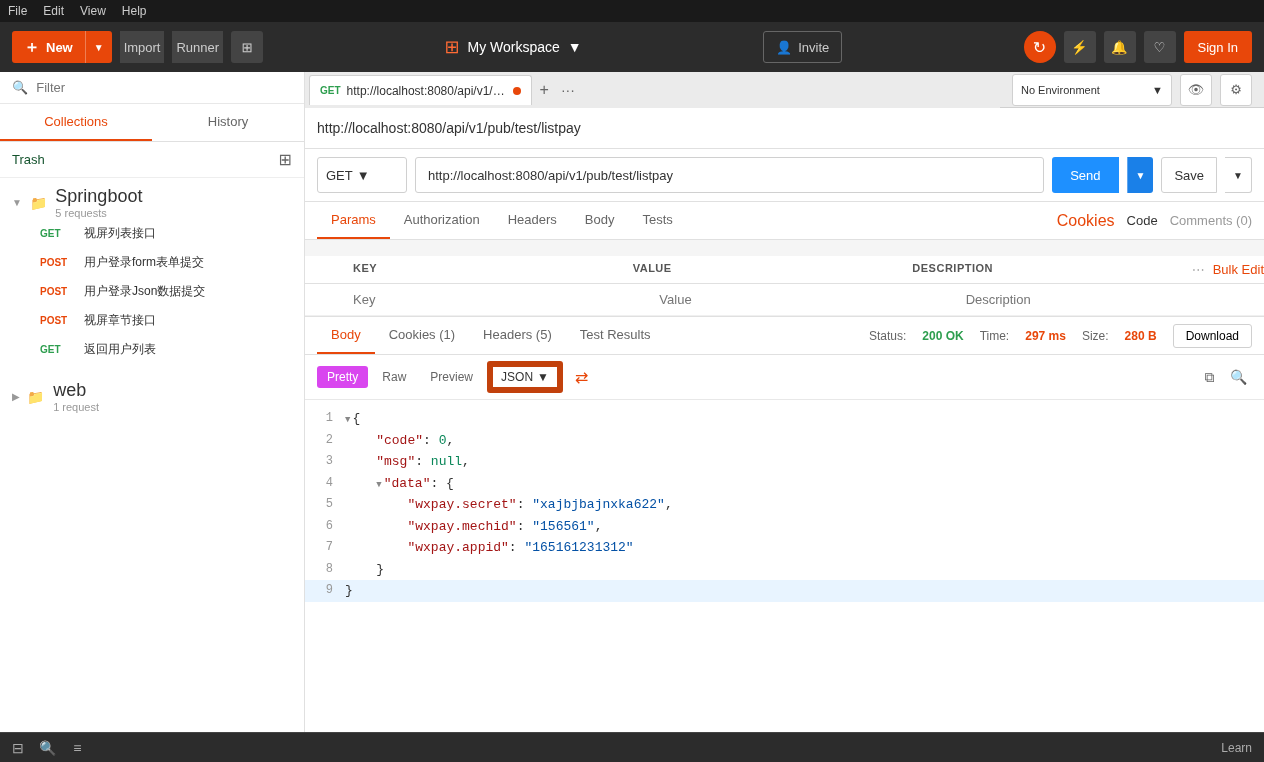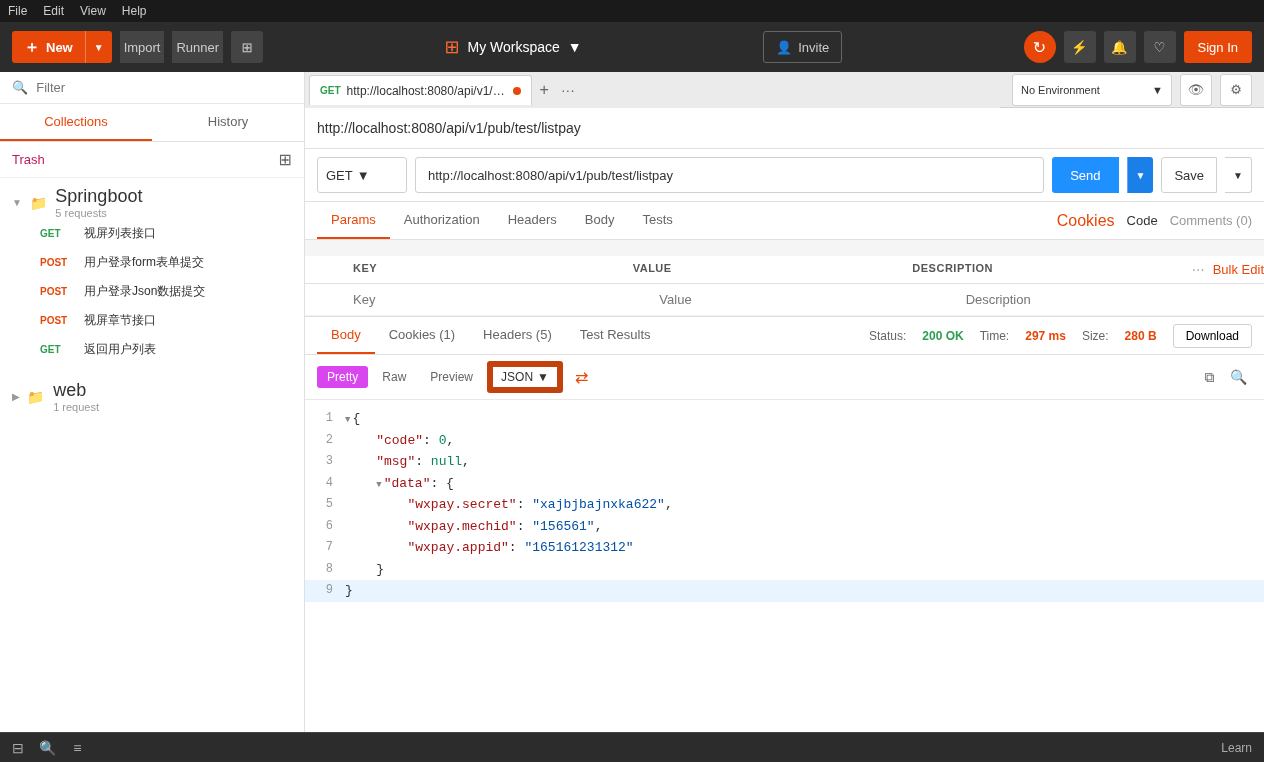--- a/index.html
+++ b/index.html
@@ -28,21 +28,21 @@
     .main-layout { display: flex; height: calc(762px - 72px); }
 
     
     .sidebar { width: 305px; background: #fff; border-right: 1px solid #e0e0e0; display: flex; flex-direction: column; flex-shrink: 0; }
     .sidebar-search { padding: 8px 12px; border-bottom: 1px solid #e8e8e8; display: flex; align-items: center; gap: 8px; }
     .sidebar-search input { border: none; outline: none; font-size: 13px; color: #666; background: transparent; flex: 1; }
     .sidebar-tabs { display: flex; border-bottom: 1px solid #e0e0e0; }
     .sidebar-tab { flex: 1; text-align: center; padding: 10px; font-size: 13px; cursor: pointer; color: #666; border-bottom: 2px solid transparent; }
     .sidebar-tab.active { color: #e8470a; border-bottom: 2px solid #e8470a; font-weight: 500; }
     .sidebar-actions { display: flex; justify-content: space-between; align-items: center; padding: 8px 12px; border-bottom: 1px solid #eee; }
-    .trash-btn { color: #be185d; background: none; border: none; cursor: pointer; font-size: 13px; }
+    .trash-btn { color: #14532d; background: none; border: none; cursor: pointer; font-size: 13px; }
     .add-folder-btn { background: none; border: none; cursor: pointer; color: #666; font-size: 16px; }
     .sidebar-content { flex: 1; overflow-y: auto; }
     .collection-item { padding: 8px 12px; }
     .collection-header { display: flex; align-items: center; gap: 8px; cursor: pointer; }
     .collection-name { font-size: 18px; font-weight: 500; color: #333; }
     .collection-count { font-size: 11px; color: #999; }
     .folder-icon { font-size: 14px; color: #666; }
     .chevron { font-size: 10px; color: #999; }
     .request-list { margin-left: 24px; }
     .request-item { display: flex; align-items: center; gap: 8px; padding: 6px 4px; cursor: pointer; border-radius: 3px; }

